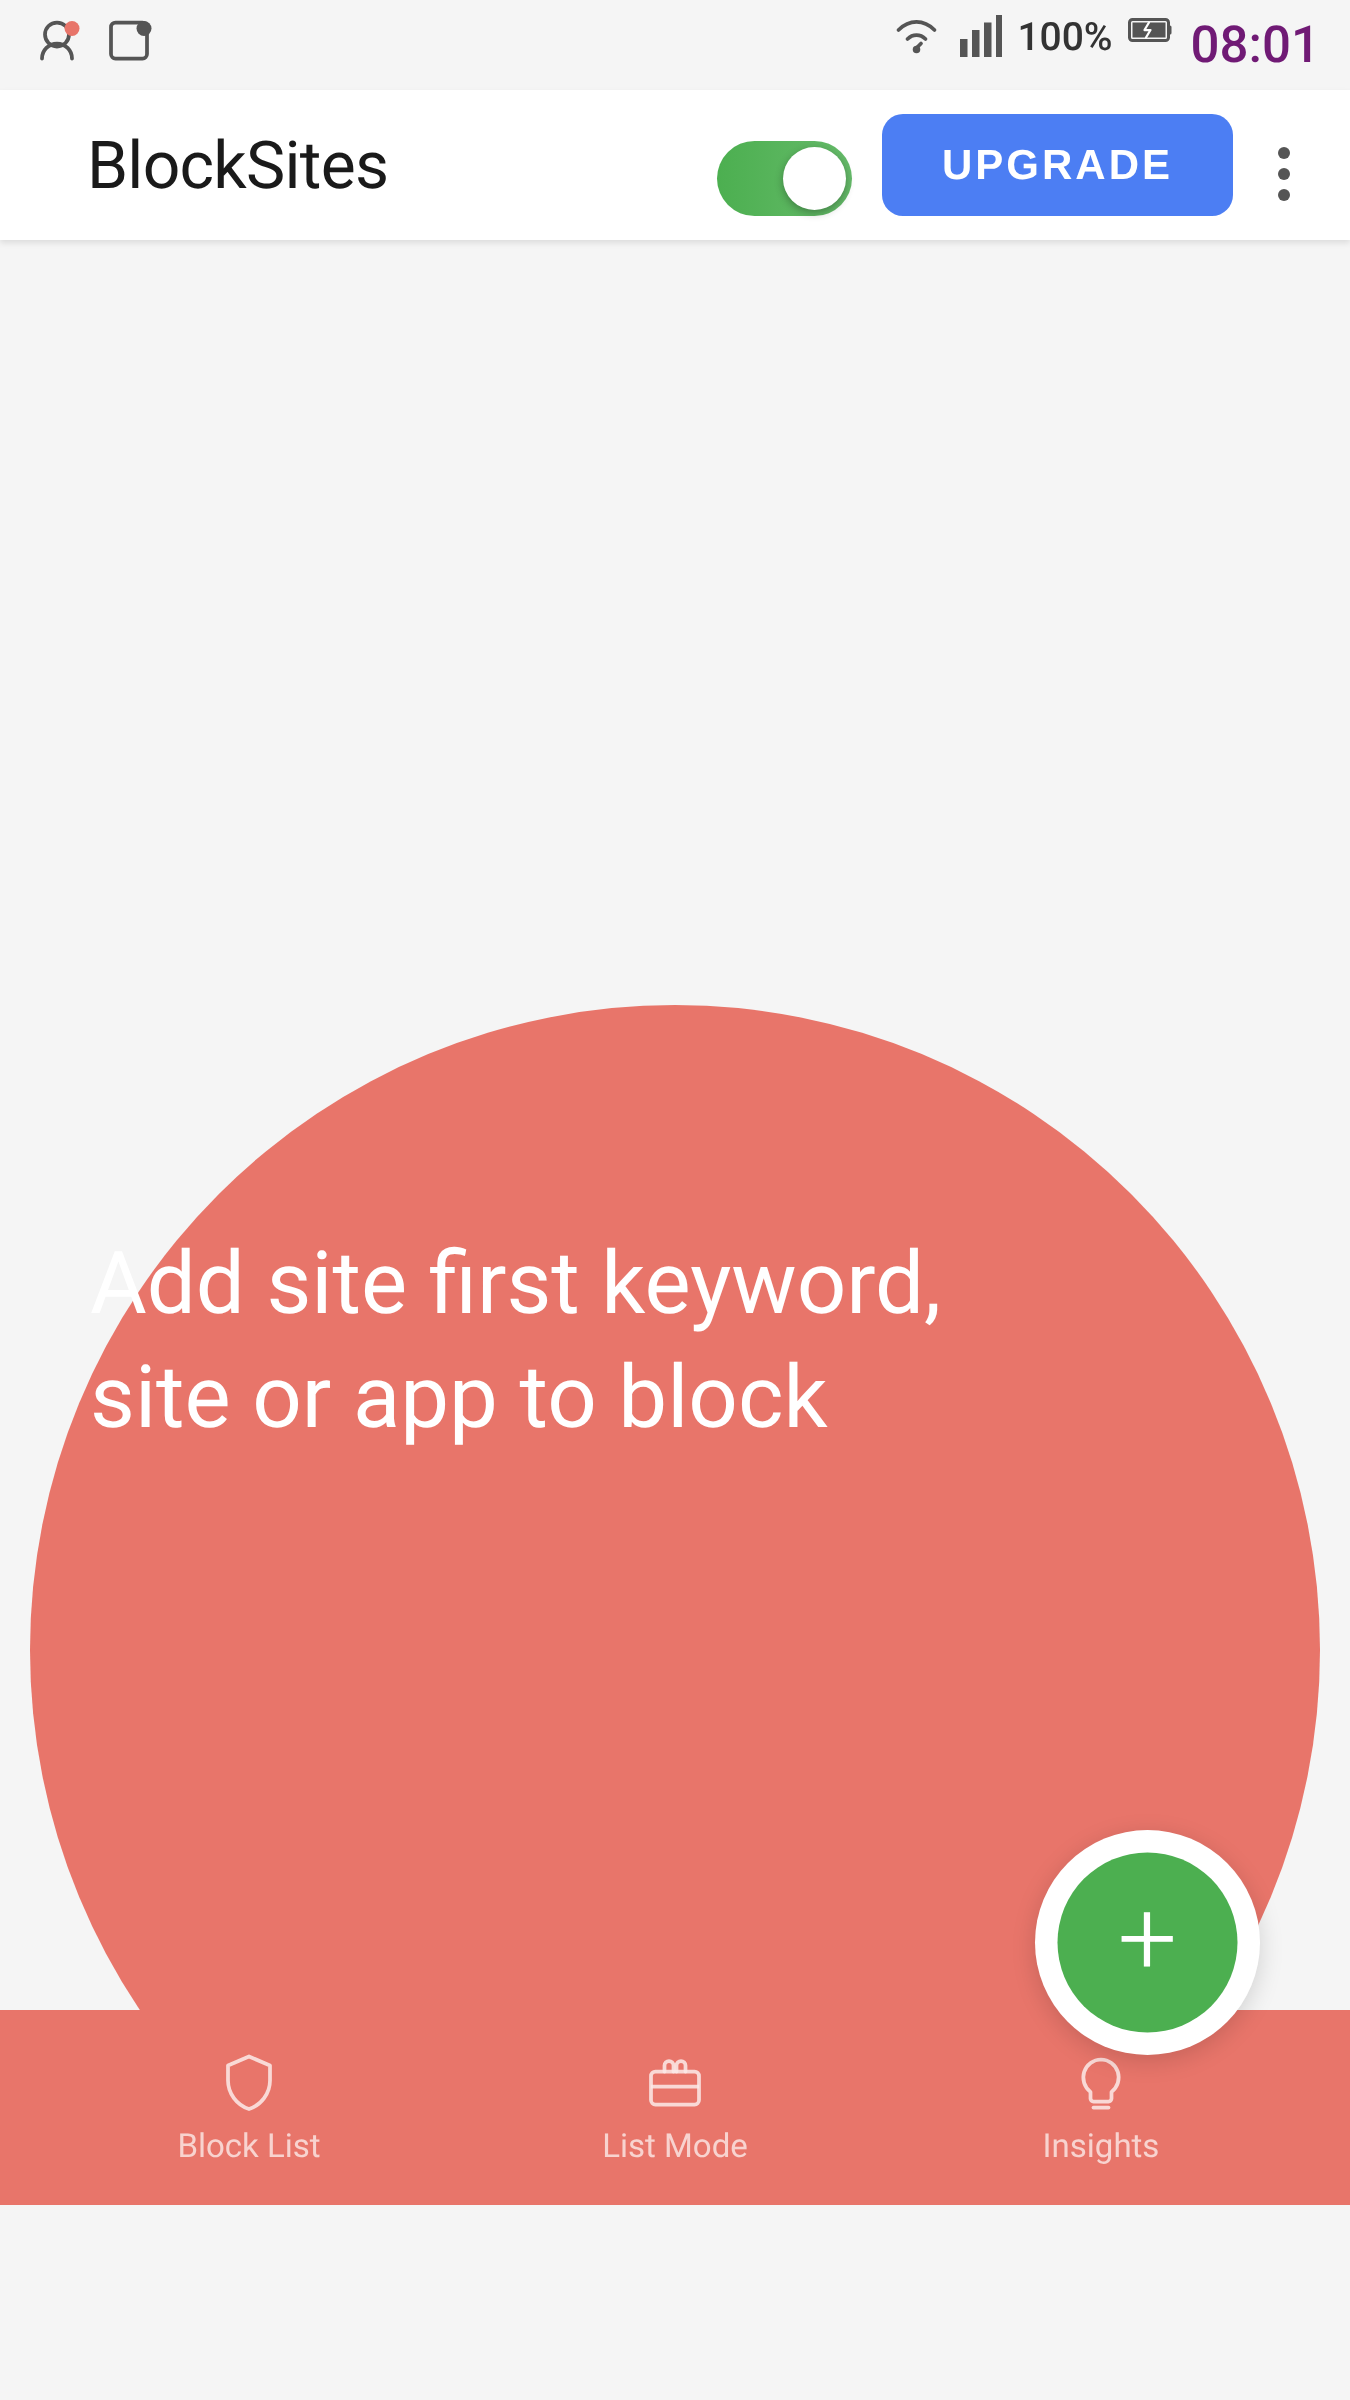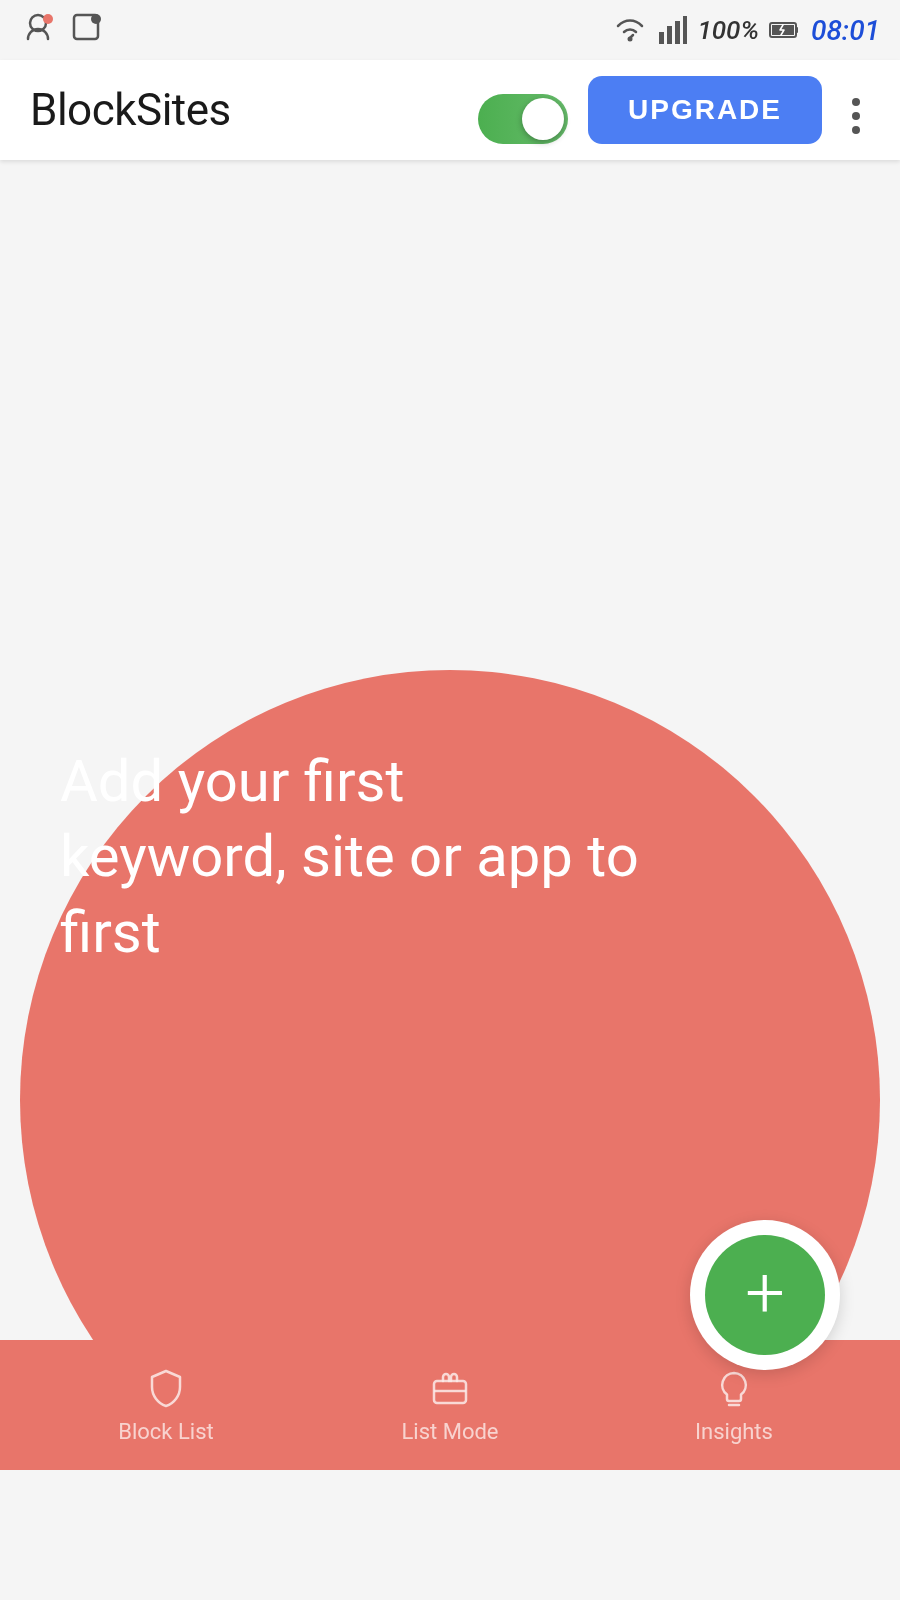--- a/index.html
+++ b/index.html
@@ -31,26 +31,25 @@
     }
 
     .status-bar-left {
       display: flex;
       align-items: center;
       gap: 12px;
     }
 
     .status-bar-right {
       display: flex;
-      align-items: center;
+      align-items: flex-start;
       gap: 10px;
       font-size: 26px;
       font-weight: 500;
       color: #333;
-      font-style: italic;
     }
 
     .status-icon {
       font-size: 28px;
       color: #555;
     }
 
     
     .app-header {
       width: 100%;
@@ -63,20 +62,21 @@
       box-shadow: 0 2px 4px rgba(0,0,0,0.1);
       position: relative;
       z-index: 10;
     }
 
     .app-title {
       font-size: 44px;
       font-weight: 400;
       color: #1a1a1a;
       letter-spacing: -0.5px;
+      margin-left: 28px;
     }
 
     .header-right {
       display: flex;
       align-items: flex-end;
       gap: 20px;
     }
 
     
     .toggle-container {
@@ -288,21 +288,21 @@
     </svg>
     <span>100%</span>
 
     <svg width="32" height="20" viewBox="0 0 32 20" fill="none">
       <rect x="1" y="3" width="26" height="14" rx="2" stroke="#555" stroke-width="2"></rect>
       <rect x="3" y="5" width="22" height="10" fill="#555"></rect>
       <path d="M28 8v4" stroke="#555" stroke-width="2" stroke-linecap="round"></path>
 
       <path d="M14 5l-3 5h4l-3 5" stroke="white" stroke-width="1.5" stroke-linecap="round" stroke-linejoin="round"></path>
     </svg>
-    <span style="font-size:28px; font-weight:500; color:#1d4ed8;">08:01</span>
+    <span style="font-size:34px; font-weight:500; color:#701a75;">08:01</span>
   </div>
 </div>
 
 <div class="app-header">
   <span class="app-title">BlockSites</span>
   <div class="header-right">
     <div class="toggle-container">
       <div class="toggle-switch">
         <div class="toggle-knob"></div>
       </div>
@@ -314,21 +314,21 @@
       <div class="dot"></div>
     </div>
   </div>
 </div>
 
 <div class="main-content">
 
   <div class="salmon-circle"></div>
 
   <div class="empty-state-text">
-    <p class="salmon-text">Add your first keyword, site or app to first</p>
+    <p class="salmon-text">Add site first keyword, site or app to block</p>
   </div>
 
   <div class="fab-container">
     <div class="fab-inner">
       <span class="fab-plus">+</span>
     </div>
   </div>
 
   <div class="bottom-nav">
 

